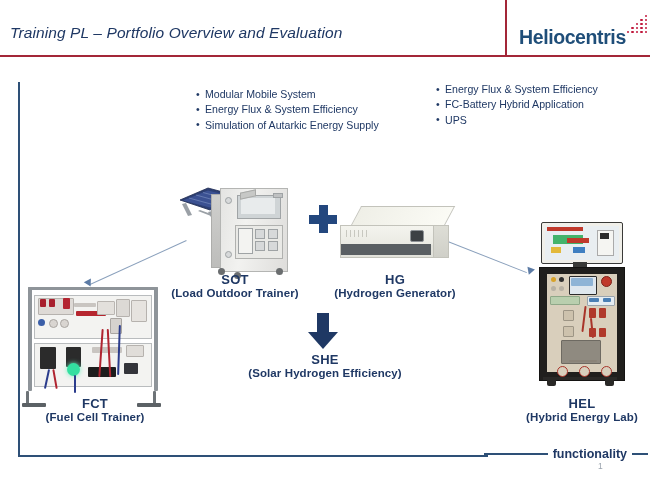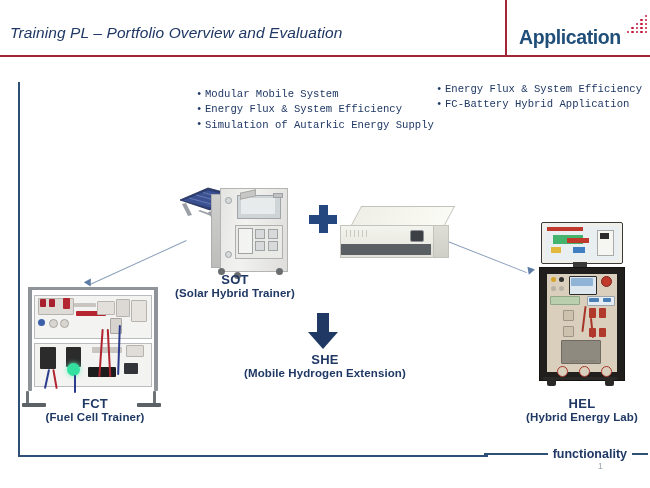--- a/index.html
+++ b/index.html
@@ -100,21 +100,21 @@
   
   .bullet-list {
     position: absolute;
     font-size: 10.6px;
     color: #1F3864;
     line-height: 15.4px;
     white-space: nowrap;
   }
   #bullets-left { left: 196px; top: 87px; }
   #bullets-right { left: 436px; top: 82px; }
-  .bullet-item { position: relative; padding-left: 9px; font-family: Liberation Mono, monospace; }
+  .bullet-item { position: relative; padding-left: 9px; }
   .bullet-item::before {
     content: "\2022";
     position: absolute;
     left: 0;
     top: -0.5px;
   }
 
   
   .device { position: absolute; }
 
@@ -292,21 +292,21 @@
 </head>
 <body>
 
 <div id="slide">
 
   <div id="header-title">Training PL – Portfolio Overview and Evaluation</div>
   <div id="header-rule"></div>
   <div id="header-divider"></div>
 
   <div id="logo">
-    <div id="logo-wordmark">Application</div>
+    <div id="logo-wordmark">Heliocentris</div>
     <div id="logo-dots">
       <i style="left:21.5px;top:0.5px"></i>
       <i style="left:17px;top:4.5px"></i>
         <i style="left:21.5px;top:4.5px"></i>
       <i style="left:12.5px;top:8.5px"></i>
         <i style="left:17px;top:8.5px"></i>
         <i style="left:21.5px;top:8.5px"></i>
       <i style="left:8px;top:12.5px"></i>
         <i style="left:12.5px;top:12.5px"></i>
         <i style="left:17px;top:12.5px"></i>
@@ -324,20 +324,21 @@
 
   <div class="bullet-list" id="bullets-left">
     <div class="bullet-item">Modular Mobile System</div>
     <div class="bullet-item">Energy Flux &amp; System Efficiency</div>
     <div class="bullet-item">Simulation of Autarkic Energy Supply</div>
   </div>
 
   <div class="bullet-list" id="bullets-right">
     <div class="bullet-item">Energy Flux &amp; System Efficiency</div>
     <div class="bullet-item">FC-Battery Hybrid Application</div>
+    <div class="bullet-item">UPS</div>
   </div>
 
   <div class="connector" id="connector-fct" style="left:82px;top:240px;width:110px;height:52px">
     <div class="line" style="left:8px;top:44px;width:106px;transform:rotate(-24.5deg);transform-origin:left center"></div>
     <div class="arrowhead" style="left:3px;top:40px;border-left:4px solid transparent;border-right:4px solid transparent;border-top:7px solid #5C7BA5;transform:rotate(-28deg)"></div>
   </div>
 
   <div class="connector" id="connector-hel" style="left:430px;top:232px;width:110px;height:46px">
     <div class="line" style="left:0px;top:2px;width:104px;transform:rotate(21.5deg);transform-origin:left center"></div>
     <div class="arrowhead" style="left:96px;top:36px;border-left:4px solid transparent;border-right:4px solid transparent;border-bottom:7px solid #5C7BA5;transform:rotate(-160deg)"></div>
@@ -490,27 +491,31 @@
         <div class="hel-bit" style="left:22px;top:86px;width:28px;height:2px;background:#8a8378"></div>
       </div>
     </div>
     <div class="hel-wheel" style="left:14px"></div>
     <div class="hel-wheel" style="left:72px"></div>
     <div style="position:absolute;left:10px;top:155px;width:74px;height:3px;background:#2a2927"></div>
   </div>
 
   <div class="caption" id="caption-sot">
     <div class="abbr">SOT</div>
-    <div class="full">(Solar Hybrid Trainer)</div>
-  </div>
-
+    <div class="full">(Load Outdoor Trainer)</div>
+  </div>
+
+  <div class="caption" id="caption-hg">
+    <div class="abbr">HG</div>
+    <div class="full">(Hydrogen Generator)</div>
+  </div>
 
   <div class="caption" id="caption-she">
     <div class="abbr">SHE</div>
-    <div class="full">(Mobile Hydrogen Extension)</div>
+    <div class="full">(Solar Hydrogen Efficiency)</div>
   </div>
 
   <div class="caption" id="caption-fct">
     <div class="abbr">FCT</div>
     <div class="full">(Fuel Cell Trainer)</div>
   </div>
 
   <div class="caption" id="caption-hel">
     <div class="abbr">HEL</div>
     <div class="full">(Hybrid Energy Lab)</div>

